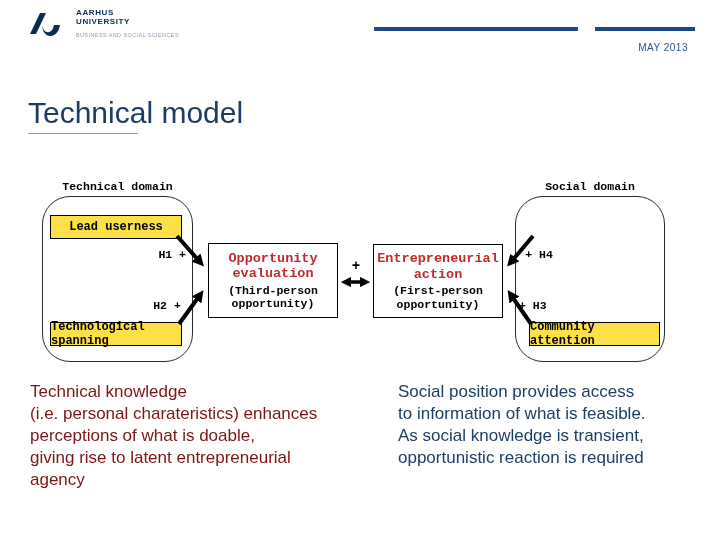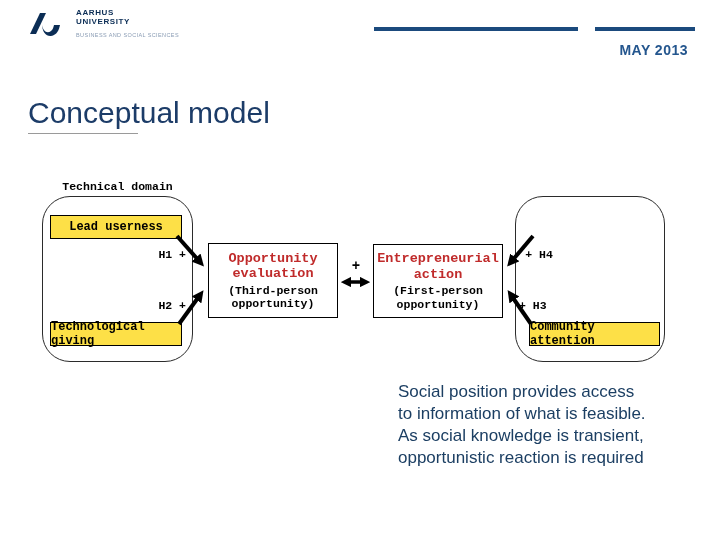--- a/index.html
+++ b/index.html
@@ -11,21 +11,21 @@
   
   .logo-wrap { position:absolute; left:28px; top:8px; display:flex; align-items:flex-start; }
   .logo-mark { width:40px; height:28px; margin-top:2px; }
   .logo-text { margin-left:8px; }
   .logo-org { font-size:8px; font-weight:700; letter-spacing:0.6px; color:#0b2d55; line-height:9px; }
   .logo-sub { margin-top:6px; font-size:5.5px; letter-spacing:0.4px; color:#8a9cb4; }
   .bar { position:absolute; top:27px; height:4px; background:#1b4a7d; }
   .bar1 { left:374px; width:204px; }
   .bar2 { left:595px; width:100px; }
   .date { position:absolute; top:42px; left:560px; width:128px; text-align:right;
-          font-size:14px; font-weight:700; letter-spacing:0.5px; color:#24568e; }
+          font-size:10px; font-weight:400; letter-spacing:0.5px; color:#24568e; }
   
   .title { position:absolute; left:28px; top:96px; font-size:30px; color:#1c3c68; }
   .title-underline { position:absolute; left:28px; top:133px; width:110px; height:1px; background:#9a9a9a; }
   
   .diagram { position:absolute; left:0; top:8px; width:704px; height:540px; font-family:Liberation Mono, monospace; }
   .domain { position:absolute; border:1px solid #2b2b2b; border-radius:28px; background:#fff; }
   .domain-tech { left:42px; top:188px; width:151px; height:166px; }
   .domain-soc  { left:515px; top:188px; width:150px; height:166px; }
   .domain-label { position:absolute; font-size:11.5px; font-weight:700; color:#000; text-align:center; }
   .domain-label-tech { left:42px; top:172px; width:151px; }
@@ -37,21 +37,21 @@
   .box-bound{ left:529px; top:207px; width:130px; height:24px; }
   .box-comm { left:529px; top:314px; width:131px; height:24px; }
   .cbox { position:absolute; border:1.5px solid #000; background:#fff; display:flex; flex-direction:column;
           align-items:center; justify-content:center; text-align:center; padding:4px 12px; }
   .cbox-opp { left:208px; top:235px; width:130px; height:75px; }
   .cbox-ent { left:373px; top:236px; width:130px; height:74px; }
   .cbox-title { font-size:13.5px; font-weight:700; color:#c02b2b; line-height:15.5px; white-space:pre-line; }
   .cbox-sub   { font-size:11.5px; font-weight:700; color:#000; line-height:13.5px; margin-top:2px; white-space:pre-line; }
   .hlabel { position:absolute; font-size:11.5px; font-weight:700; color:#000; }
   .h1lab { left:148px; top:240px; width:38px; text-align:right; }
-  .h2lab { left:148px; top:291px; width:38px; text-align:right; }
+  .h2lab { left:148px; top:291px; width:38px; text-align:center; }
   .h4lab { left:519px; top:240px; width:40px; text-align:center; }
   .h3lab { left:519px; top:291px; width:40px; text-align:left; }
   .pluslab { left:349px; top:250px; width:14px; text-align:center; font-size:14px; }
   .arrow-layer { position:absolute; left:0; top:0; width:720px; height:540px; pointer-events:none; }
   
   .note { position:absolute; top:381px; font-size:17px; line-height:22px; white-space:pre-line; }
   .note-left  { left:30px;  width:352px; color:#7d1416; }
   .note-right { left:398px; width:300px; color:#1c3f63; }
 </style>
 </head>
@@ -67,32 +67,33 @@
     <div class="logo-text">
       <div class="logo-org">AARHUS</div>
       <div class="logo-org">UNIVERSITY</div>
       <div class="logo-sub">BUSINESS AND SOCIAL SCIENCES</div>
     </div>
   </div>
   <div class="bar bar1"></div>
   <div class="bar bar2"></div>
   <div class="date">MAY 2013</div>
 
-  <div class="title">Conceptual model</div>
+  <div class="title">Technical model</div>
   <div class="title-underline"></div>
 
   <div class="diagram">
 
     <div class="domain-label domain-label-tech">Technical domain</div>
+    <div class="domain-label domain-label-soc">Social domain</div>
 
     <div class="domain domain-tech"></div>
     <div class="domain domain-soc"></div>
 
     <div class="sbox box-lead">Lead userness</div>
-    <div class="sbox box-probe">Technological giving</div>
+    <div class="sbox box-probe">Technological spanning</div>
     <div class="sbox box-comm">Community attention</div>
 
     <div class="cbox cbox-opp">
       <div class="cbox-title">Opportunity
 evaluation</div>
       <div class="cbox-sub">(Third-person
 opportunity)</div>
     </div>
     <div class="cbox cbox-ent">
       <div class="cbox-title">Entrepreneurial
@@ -117,18 +118,23 @@
         </marker>
       </defs>
       <line x1="177" y1="228" x2="200" y2="254" stroke="#000" stroke-width="4" marker-end="url(#ah)"></line>
       <line x1="179" y1="316" x2="200" y2="287" stroke="#000" stroke-width="4" marker-end="url(#ah)"></line>
       <line x1="533" y1="228" x2="511" y2="254" stroke="#000" stroke-width="4" marker-end="url(#ah)"></line>
       <line x1="531" y1="316" x2="511" y2="287" stroke="#000" stroke-width="4" marker-end="url(#ah)"></line>
       <line x1="346" y1="274" x2="365" y2="274" stroke="#000" stroke-width="3.5" marker-start="url(#ahs)" marker-end="url(#ah)"></line>
     </svg>
   </div>
 
+  <div class="note note-left">Technical knowledge
+(i.e. personal charateristics) enhances
+perceptions of what is doable,
+giving rise to latent entrepreneurial
+agency</div>
   <div class="note note-right">Social position provides access
 to information of what is feasible.
 As social knowledge is transient,
 opportunistic reaction is required</div>
 
 </div>
 
 </body></html>

